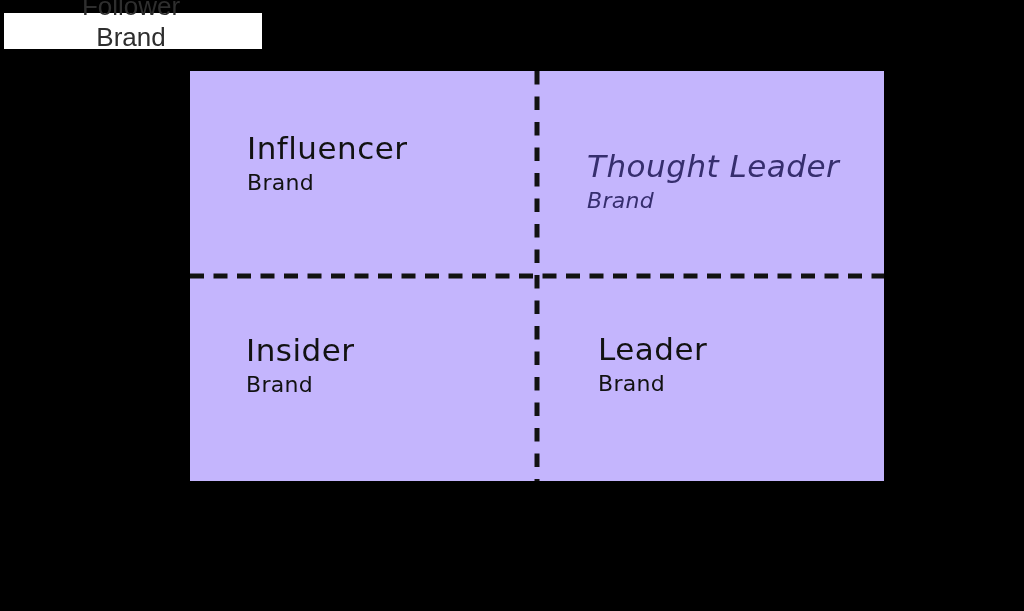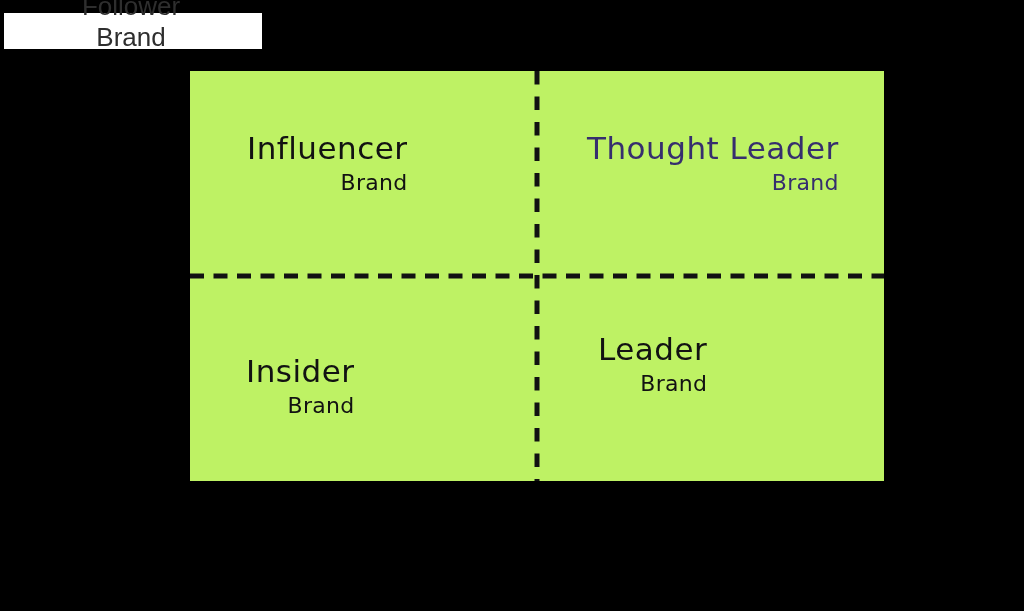--- a/index.html
+++ b/index.html
@@ -52,34 +52,34 @@
     font-weight: 400;
     letter-spacing: 0.5px;
   }
   .quadrant-label .q-subtitle {
     font-size: 22px;
     line-height: 27px;
     margin-top: 2px;
     letter-spacing: 0.3px;
   }
   .q-tl { left: 57px;  top: 58px;  }
-  .q-tr { left: 397px; top: 58px;  }
-  .q-bl { left: 56px;  top: 281px; }
+  .q-tr { left: 397px; top: 76px; font-style: italic;  }
+  .q-bl { left: 56px;  top: 260px; }
   .q-br { left: 408px; top: 259px; }
 </style>
 </head>
 <body style="background: rgb(0, 0, 0);">
 
 <div class="axis-label-box" style="background: rgb(255, 255, 255);"></div>
 <div class="axis-label-text" style="color: rgb(46, 46, 46);">
   <div>Follower</div>
   <div>Brand</div>
 </div>
 
-<div class="matrix" style="background: #bef264; text-align: right;">
+<div class="matrix" style="background: #c4b5fd;">
 
   <svg class="dividers" width="694" height="410" viewBox="0 0 694 410">
     <line x1="347" y1="0" x2="347" y2="410" stroke-width="5" stroke-dasharray="13.5 12" style="stroke: rgb(18, 18, 18);"></line>
     <line x1="0" y1="205" x2="694" y2="205" stroke-width="5" stroke-dasharray="14 9.5" style="stroke: rgb(18, 18, 18);"></line>
   </svg>
 
   <div class="quadrant-label q-tl" style="color: rgb(18, 18, 18);">
     <div class="q-title">Influencer</div>
     <div class="q-subtitle">Brand</div>
   </div>

